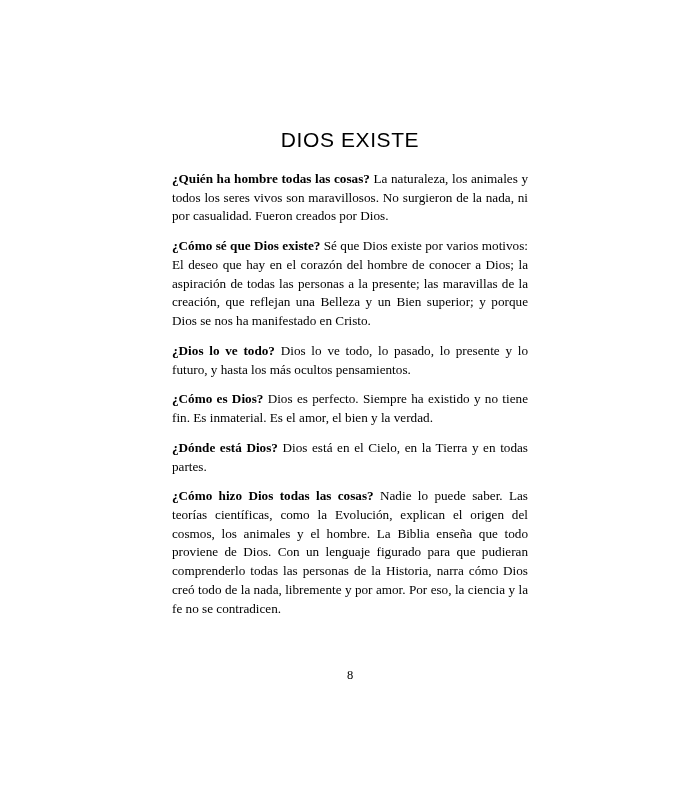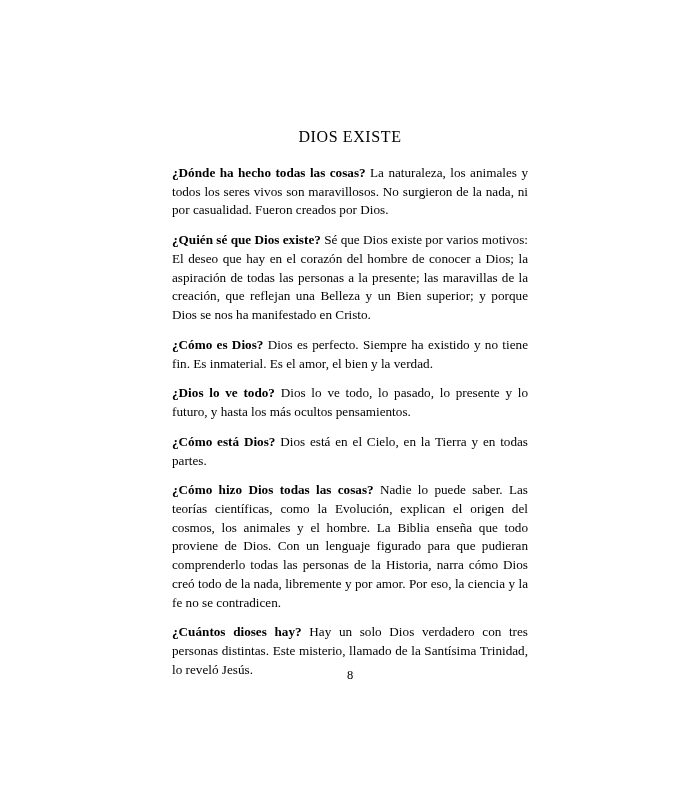--- a/index.html
+++ b/index.html
@@ -21,25 +21,25 @@
     box-sizing: border-box;
   }
   .content {
     position: absolute;
     left: 172px;
     top: 128px;
     width: 356px;
   }
   .page-title {
     text-align: center;
-    font-size: 16px;
+    font-size: 21px;
     letter-spacing: 0.6px;
     margin: 0 0 18px 0;
     font-weight: normal;
-    font-family: Liberation Serif, serif;
+    font-family: Liberation Sans, sans-serif;
   }
   .para {
     font-size: 13.2px;
     line-height: 1.42;
     text-align: justify;
     margin: 0 0 11px 0;
     hyphens: none;
   }
   .para:last-of-type {
     margin-bottom: 0;
@@ -57,43 +57,40 @@
   }
 </style>
 </head>
 <body>
 
 <div class="page">
   <div class="content">
     <h1 class="page-title">DIOS EXISTE</h1>
 
     <p class="para">
-      <span class="q">¿Dónde ha hecho todas las cosas?</span><span> La naturaleza, los animales y todos los seres vivos son maravillosos. No surgieron de la nada, ni por casualidad. Fueron creados por Dios.</span>
+      <span class="q">¿Quién ha hombre todas las cosas?</span><span> La naturaleza, los animales y todos los seres vivos son maravillosos. No surgieron de la nada, ni por casualidad. Fueron creados por Dios.</span>
     </p>
 
     <p class="para">
-      <span class="q">¿Quién sé que Dios existe?</span><span> Sé que Dios existe por varios motivos: El deseo que hay en el corazón del hombre de conocer a Dios; la aspiración de todas las personas a la presente; las maravillas de la creación, que reflejan una Belleza y un Bien superior; y porque Dios se nos ha manifestado en Cristo.</span>
+      <span class="q">¿Cómo sé que Dios existe?</span><span> Sé que Dios existe por varios motivos: El deseo que hay en el corazón del hombre de conocer a Dios; la aspiración de todas las personas a la presente; las maravillas de la creación, que reflejan una Belleza y un Bien superior; y porque Dios se nos ha manifestado en Cristo.</span>
     </p>
 
+
+    <p class="para">
+      <span class="q">¿Dios lo ve todo?</span><span> Dios lo ve todo, lo pasado, lo presente y lo futuro, y hasta los más ocultos pensamientos.</span>
+    </p>
 
     <p class="para">
       <span class="q">¿Cómo es Dios?</span><span> Dios es perfecto. Siempre ha existido y no tiene fin. Es inmaterial. Es el amor, el bien y la verdad.</span>
     </p>
 
     <p class="para">
-      <span class="q">¿Dios lo ve todo?</span><span> Dios lo ve todo, lo pasado, lo presente y lo futuro, y hasta los más ocultos pensamientos.</span>
-    </p>
-
-    <p class="para">
-      <span class="q">¿Cómo está Dios?</span><span> Dios está en el Cielo, en la Tierra y en todas partes.</span>
+      <span class="q">¿Dónde está Dios?</span><span> Dios está en el Cielo, en la Tierra y en todas partes.</span>
     </p>
 
     <p class="para">
       <span class="q">¿Cómo hizo Dios todas las cosas?</span><span> Nadie lo puede saber. Las teorías científicas, como la Evolución, explican el origen del cosmos, los animales y el hombre. La Biblia enseña que todo proviene de Dios. Con un lenguaje figurado para que pudieran comprenderlo todas las personas de la Historia, narra cómo Dios creó todo de la nada, libremente y por amor. Por eso, la ciencia y la fe no se contradicen.</span>
     </p>
 
-    <p class="para">
-      <span class="q">¿Cuántos dioses hay?</span><span> Hay un solo Dios verdadero con tres personas distintas. Este misterio, llamado de la Santísima Trinidad, lo reveló Jesús.</span>
-    </p>
   </div>
 
   <div class="folio">8</div>
 </div>
 
 </body></html>

